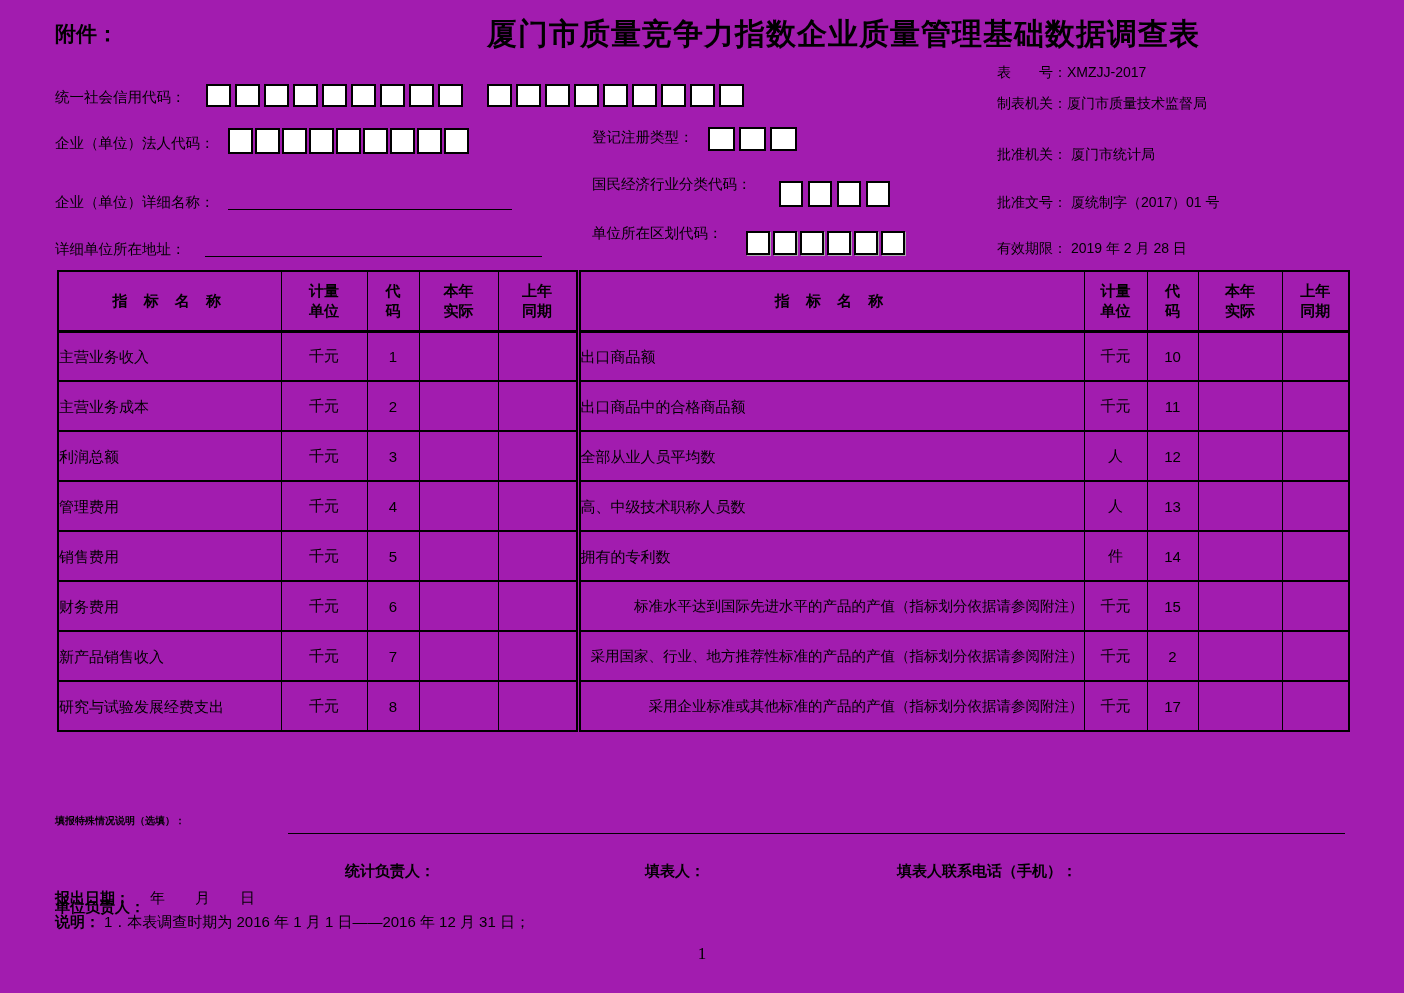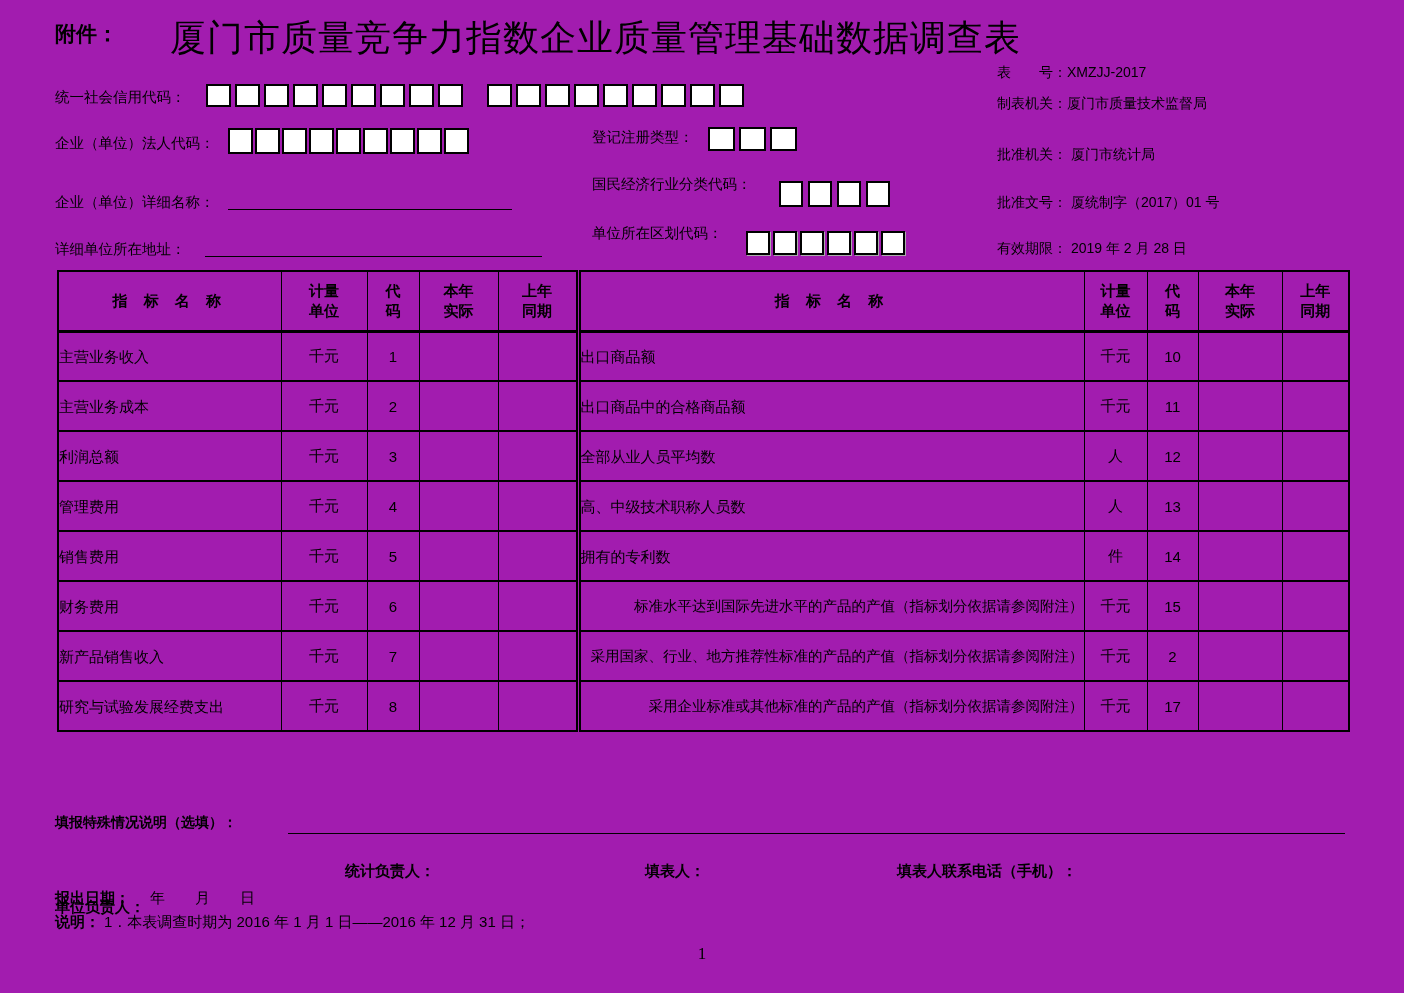--- a/index.html
+++ b/index.html
@@ -1,21 +1,21 @@
 <!DOCTYPE html>
 <html><head>
 <meta charset="utf-8">
 <style>
   html,body{margin:0;padding:0;background:#fff;}
   #page{position:relative;width:1404px;height:993px;background:#a21caf;color:#000;
         font-family:"Liberation Sans",sans-serif;overflow:hidden;}
   .abs{position:absolute;white-space:nowrap;}
   
   .attach{left:55px;top:20px;font-size:21px;font-weight:bold;}
-  .title{left:170px;top:14px;width:1030px;text-align:left;font-size:36px;font-weight:normal;letter-spacing:1px;}
+  .title{left:170px;top:14px;width:1030px;text-align:right;font-size:30px;font-weight:bold;letter-spacing:1px;}
   
   .meta{font-size:14px;}
   .meta-1{left:997px;top:64px;}
   .meta-2{left:997px;top:95px;}
   .meta-3{left:997px;top:146px;}
   .meta-4{left:997px;top:194px;}
   .meta-5{left:997px;top:240px;}
   
   .flabel{font-size:14.5px;}
   .lbl-credit{left:55px;top:88px;}
@@ -52,21 +52,21 @@
   table.grid thead tr{height:60px;}
   table.grid tbody tr{height:50px;padding-left:23px;}
   table.grid th{font-size:15px;font-weight:bold;text-align:center;white-space:pre-line;line-height:1.35;border-bottom-width:3px;}
   th.h-name{letter-spacing:6px;}
   td.name{font-size:15px;text-align:left;padding:2px 6px 2px 9px;white-space:normal;line-height:1.4;}
   td.rlong{font-size:14.5px;text-align:right;}
   td.indent{padding-left:42px;}
   td.unit,td.code{font-size:15px;text-align:center;}
   .mid{border-left:5px double #000 !important;}
   
-  .f-special{left:55px;top:814px;font-size:14px;font-weight:bold;}
+  .f-special{left:55px;top:814px;font-size:10px;font-weight:bold;}
   .f-person{top:862px;font-size:15px;font-weight:bold;}
   .fp-1{left:55px;margin-top:36px;} .fp-2{left:345px;} .fp-3{left:645px;} .fp-4{left:897px;}
   .f-datelbl{left:55px;top:889px;font-size:15px;font-weight:bold;}
   .f-dateval{left:150px;top:889px;font-size:15px;}
   .f-notelbl{left:55px;top:913px;font-size:15px;font-weight:bold;}
   .f-notetxt{left:104px;top:913px;font-size:15px;}
   .pagenum{left:0;top:944px;width:1404px;text-align:center;font-size:17px;font-family:"Liberation Serif",serif;}
 </style>
 </head>
 <body>

